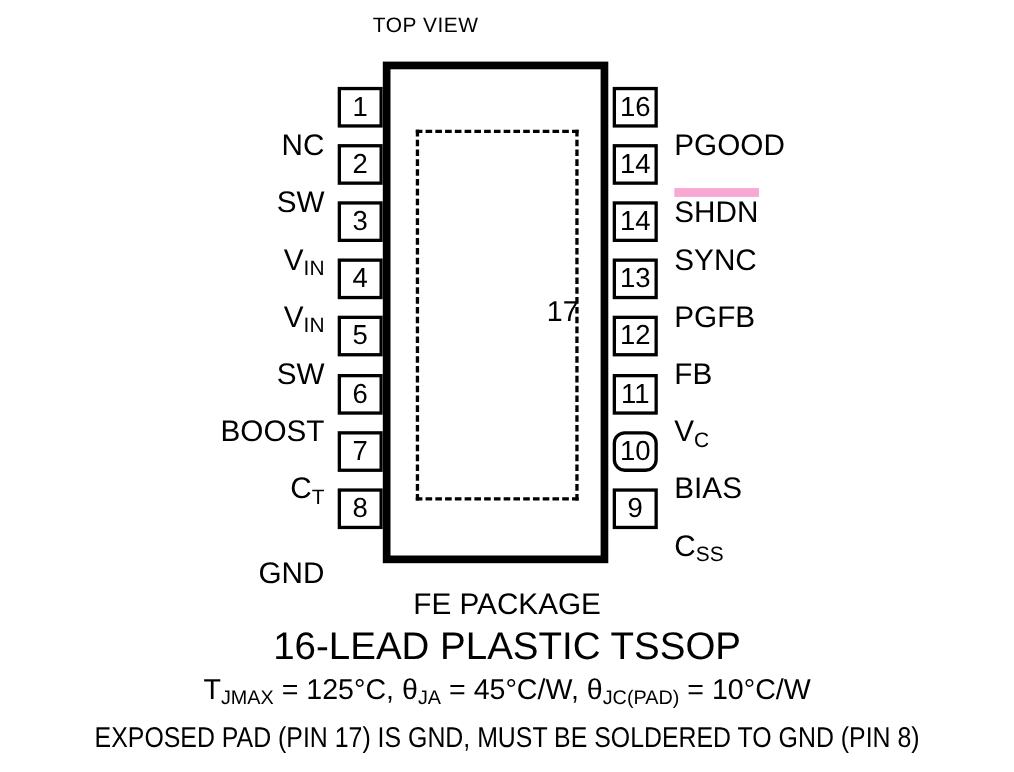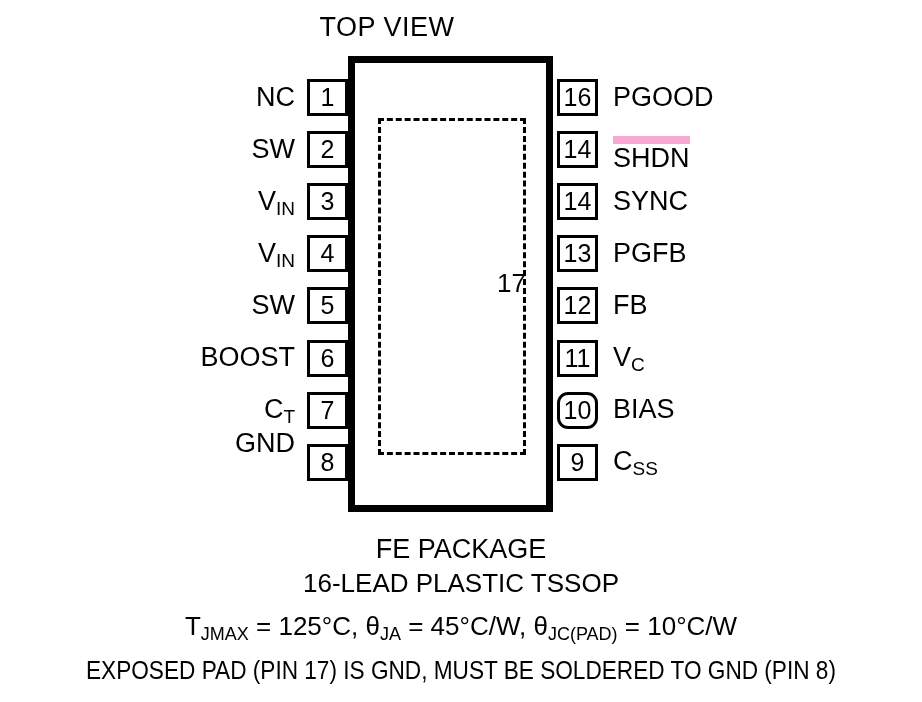--- a/index.html
+++ b/index.html
@@ -23,21 +23,21 @@
     height: 702px;
   }
 
   
   .top-view-title {
     position: absolute;
     left: 0;
     top: 14px;
     width: 774px;
     text-align: center;
-    font-size: 27px;
+    font-size: 19px;
     letter-spacing: 0.5px;
     line-height: 1;
   }
 
   
   .pkg-body {
     position: absolute;
     left: 348px;
     top: 56px;
     width: 205px;
@@ -90,20 +90,21 @@
   .pin-box.right { left: 557px; }
 
   
   .pin-label {
     position: absolute;
     font-size: 27px;
     line-height: 1;
     white-space: nowrap;
     display: flex;
     align-items: baseline;
+    margin-top: 35px;
   }
   .pin-label.left {
     right: 627px;          
     justify-content: flex-end;
   }
   .pin-label.right {
     left: 613px;
     justify-content: flex-start;
   }
   .sub {
@@ -122,21 +123,21 @@
 
   
   .caption {
     position: absolute;
     left: 0;
     width: 922px;
     text-align: center;
     line-height: 1;
   }
   .cap-pkg1 { top: 536px; font-size: 27px; }
-  .cap-pkg2 { top: 570px; font-size: 26px; }
+  .cap-pkg2 { top: 570px; font-size: 35px; }
   .cap-thermal {
     top: 613px;
     font-size: 26px;
   }
   .cap-note {
     top: 657px;
     font-size: 26px;
     font-family: "Liberation Sans Narrow", "Liberation Sans", sans-serif;
     transform: scaleX(0.87);
   }
@@ -196,21 +197,21 @@
       <div class="pin-box left" style="top: 391.6px;">
         <span>7</span>
       </div>
       <div class="pin-label left" style="top: 396.1px;">
         <span>C</span>
         <span class="sub">T</span>
       </div>
       <div class="pin-box left" style="top: 443.7px;">
         <span>8</span>
       </div>
-      <div class="pin-label left" style="top: 430px; align-items: center;">
+      <div class="pin-label left" style="top: 473px; align-items: center;">
         <span>GND</span>
       </div>
     </div>
   <div id="pins-right">
       <div class="pin-box right" style="top: 79px; text-align: center;">
         <span>16</span>
       </div>
       <div class="pin-label right" style="top: 83.5px;">
         <span>PGOOD</span>
       </div>

